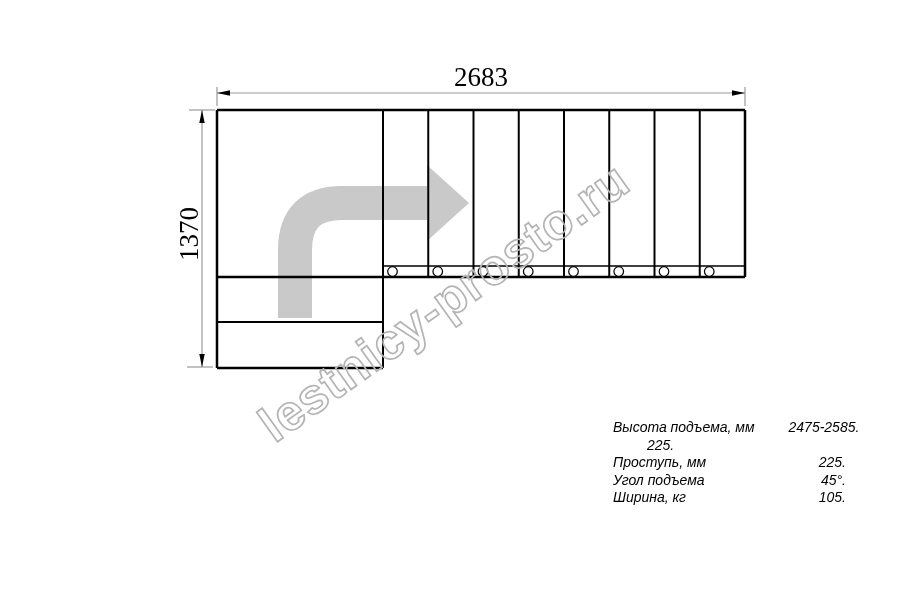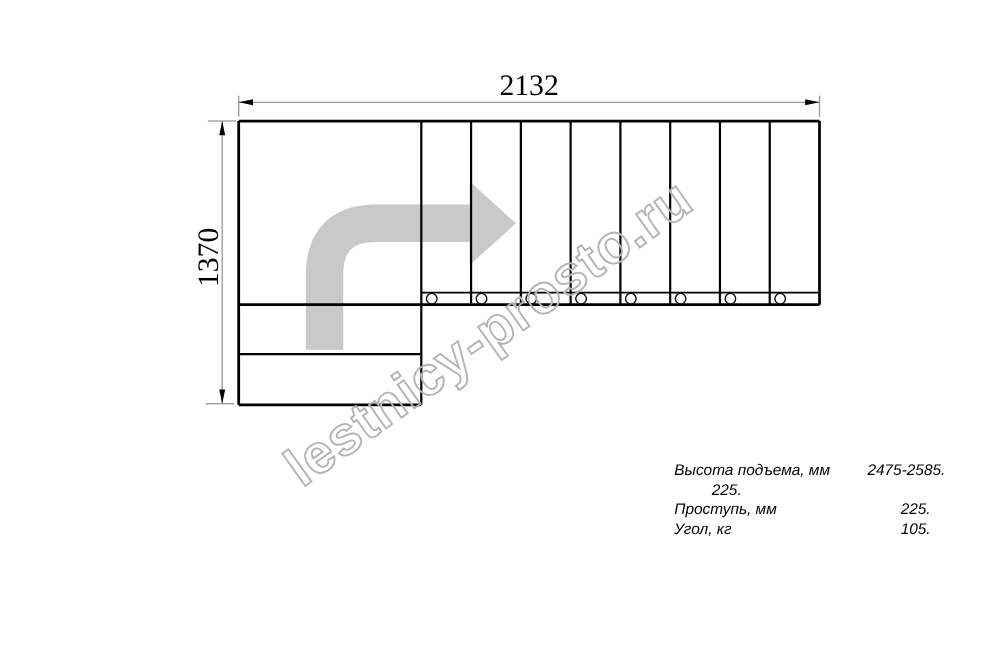--- a/index.html
+++ b/index.html
@@ -94,34 +94,38 @@
     <g fill="#000000">
       <polygon points="217,93 230,90.3 230,95.7"></polygon>
       <polygon points="745,93 732,90.3 732,95.7"></polygon>
       <polygon points="202,110 199.3,123 204.7,123"></polygon>
       <polygon points="202,367 199.3,354 204.7,354"></polygon>
     </g>
 
     <text x="454" y="316" transform="rotate(-35.5 454 316)" text-anchor="middle" font-family="Liberation Sans, sans-serif" font-weight="bold" font-size="50" letter-spacing="1" fill="none" stroke="#b4b4b4" stroke-width="1.7">lestnicy-prosto.ru</text>
   </svg>
 
-  <div class="dim-label dim-label-h">2132</div>
+  <div class="dim-label dim-label-h">2683</div>
   <div class="dim-label dim-label-v">1370</div>
 
   <div class="specs">
     <div class="spec-row">
       <span class="spec-label">Высота подъема, мм</span>
       <span class="spec-value">2475-2585.</span>
     </div>
     <div class="spec-row">
       <span class="spec-value">225.</span>
     </div>
     <div class="spec-row">
       <span class="spec-label">Проступь, мм</span>
       <span class="spec-value">225.</span>
     </div>
     <div class="spec-row">
-      <span class="spec-label">Угол, кг</span>
+      <span class="spec-label">Угол подъема</span>
+      <span class="spec-value">45°.</span>
+    </div>
+    <div class="spec-row">
+      <span class="spec-label">Ширина, кг</span>
       <span class="spec-value">105.</span>
     </div>
   </div>
 
 </div>
 
 </body></html>

